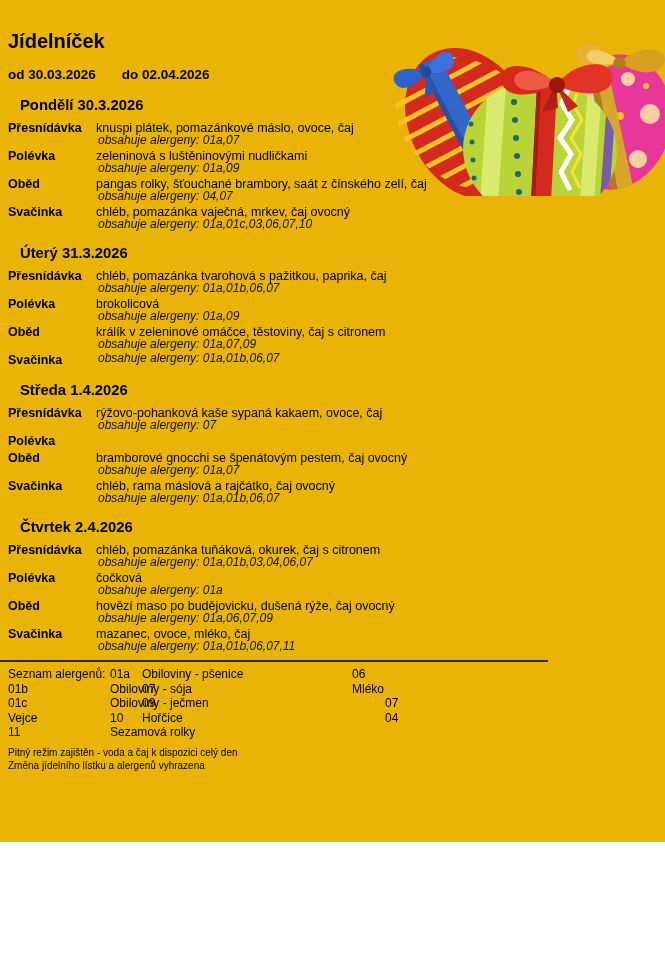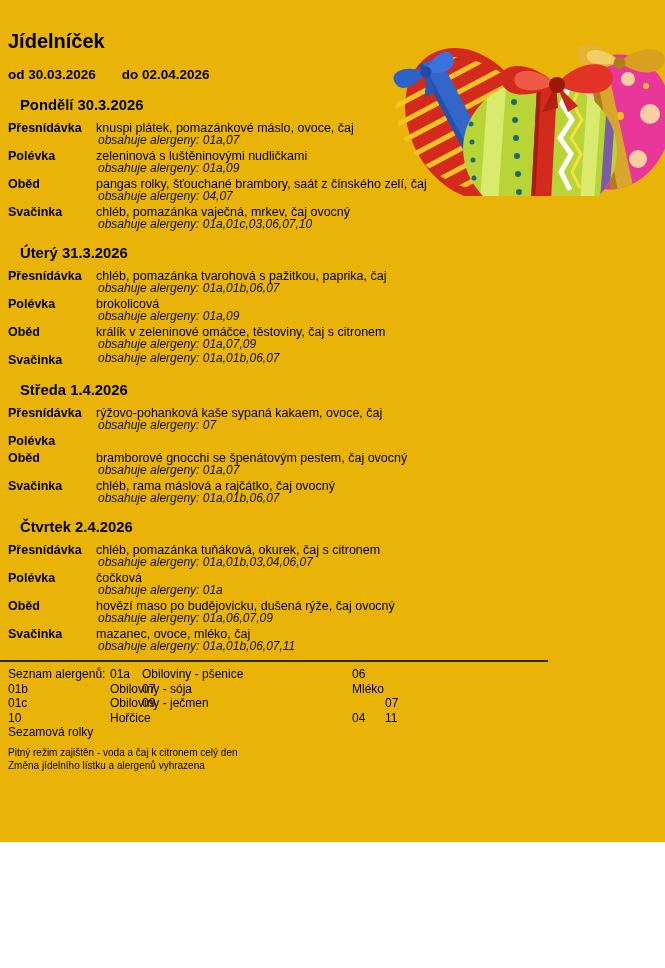--- a/index.html
+++ b/index.html
@@ -175,31 +175,32 @@
       <div>07</div>
       <div>Mléko</div>
 
       <div></div>
       <div>01c</div>
       <div>Obiloviny - ječmen</div>
       <div>09</div>
 
       <div></div>
       <div>07</div>
+      <div>Vejce</div>
       <div>10</div>
       <div>Hořčice</div>
 
       <div></div>
       <div>04</div>
       <div>11</div>
       <div>Sezamová rolky</div>
     </div>
 
     <div class="footer">
-      <div>Pitný režim zajištěn - voda a čaj k citronem celý den</div>
+      <div>Pitný režim zajištěn - voda a čaj k dispozici celý den</div>
       <div>Změna jídelního lístku a alergenů vyhrazena</div>
     </div>
   </div>
 
   <div class="deco-top">
     <svg width="278" height="172" viewBox="0 0 278 172" xmlns="http://www.w3.org/2000/svg">
       <defs>
         <clipPath id="eggA">
             <ellipse cx="82" cy="100" rx="60" ry="80" transform="rotate(-28 82 100)"></ellipse>
           </clipPath>

